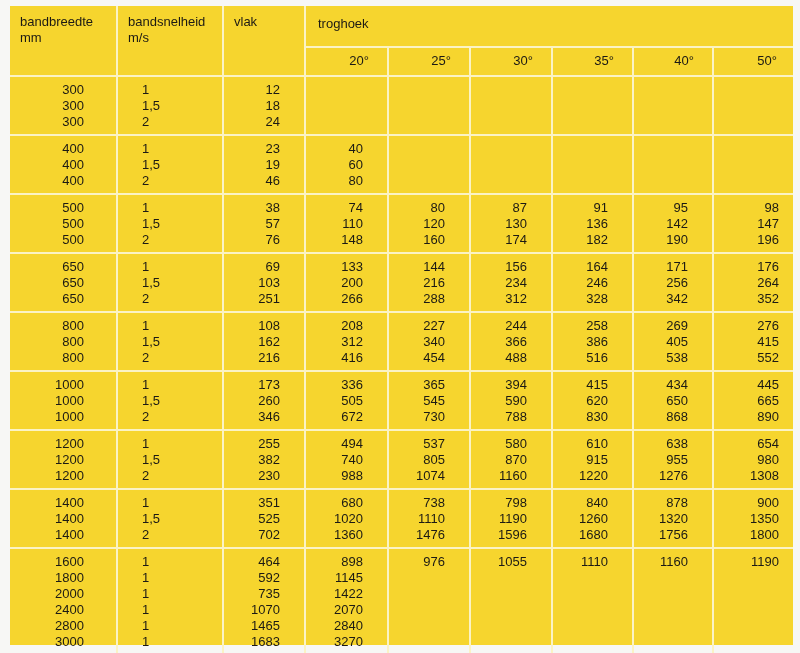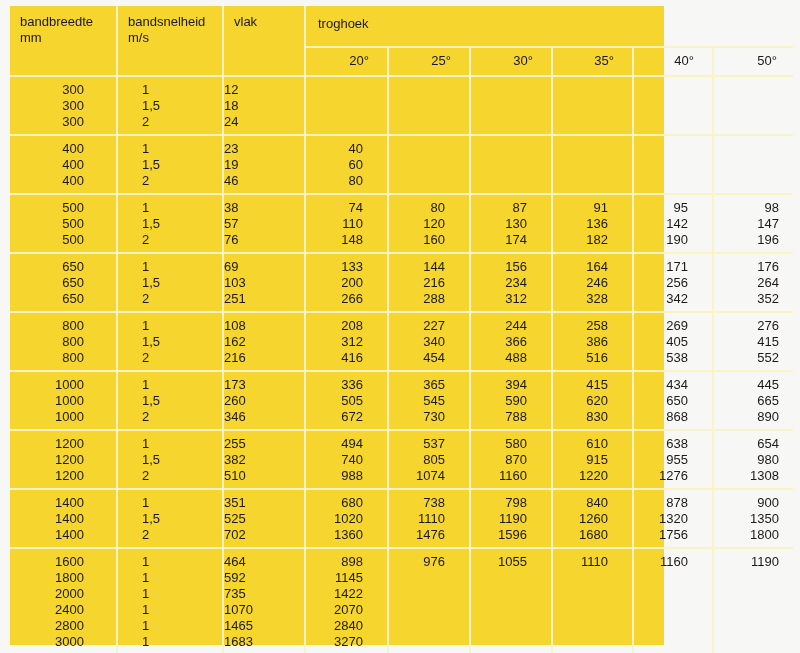--- a/index.html
+++ b/index.html
@@ -1,34 +1,34 @@
 <!DOCTYPE html>
 <html><head>
 <meta charset="utf-8">
 <style>
   html, body { margin: 0; padding: 0; background: #f7f7f5; }
   body { width: 800px; height: 653px; position: relative; overflow: hidden;
          font-family: "Liberation Sans", sans-serif; color: #1c1a14; }
-  #panel { position: absolute; left: 10px; top: 6px; width: 654px; height: 639px;
+  #panel { position: absolute; left: 10px; top: 6px; width: 783px; height: 639px;
            background: #f6d52e; }
   table { border-collapse: collapse; position: absolute; left: 0; top: 0; width: 783px;
           table-layout: fixed; }
   td, th { border: 2px solid #fbf3c4; padding: 0; vertical-align: top;
            font-weight: normal; font-size: 13px; line-height: 16px; }
   table tr:first-child > * { border-top: none; }
   table tr > *:first-child { border-left: none; }
   table tr > *:last-child { border-right: none; }
   .h-main { height: 30px; text-align: left; padding: 8px 0 0 10px; }
   .h-sub { height: 22px; text-align: right; padding: 5px 18px 0 0; }
   .h-trog { padding: 10px 0 8px 12px; text-align: left; height: 22px; }
   .cell { padding: 5px 0 4px 0; }
   .line { display: block; height: 16px; white-space: nowrap; }
   .c-bw { text-align: right; padding-right: 32px; margin-top: 16px; }
   .c-sp { text-align: left; padding-left: 24px; }
-  .c-vl { padding-right: 24px; }
+  .c-vl { text-align: right; padding-right: 24px; }
   .c-tr { text-align: right; padding-right: 24px; margin-top: 36px; }
   .c-tr.last { padding-right: 14px; }
   .footer { height: 40px; padding: 12px 0 0 12px !important; text-align: left; font-size: 13px; border-bottom: none; }
 </style>
 </head>
 <body>
 
 <div id="panel">
   <table>
     <colgroup>
@@ -312,21 +312,21 @@
             <span class="line">1200</span>
           </td>
           <td class="cell c-sp">
             <span class="line">1</span>
             <span class="line">1,5</span>
             <span class="line">2</span>
           </td>
           <td class="cell c-vl">
             <span class="line">255</span>
             <span class="line">382</span>
-            <span class="line">510</span>
+            <span class="line">230</span>
           </td>
           <td class="cell c-tr">
             <span class="line">494</span>
             <span class="line">740</span>
             <span class="line">988</span>
           </td>
           <td class="cell c-tr">
             <span class="line">537</span>
             <span class="line">805</span>
             <span class="line">1074</span>

